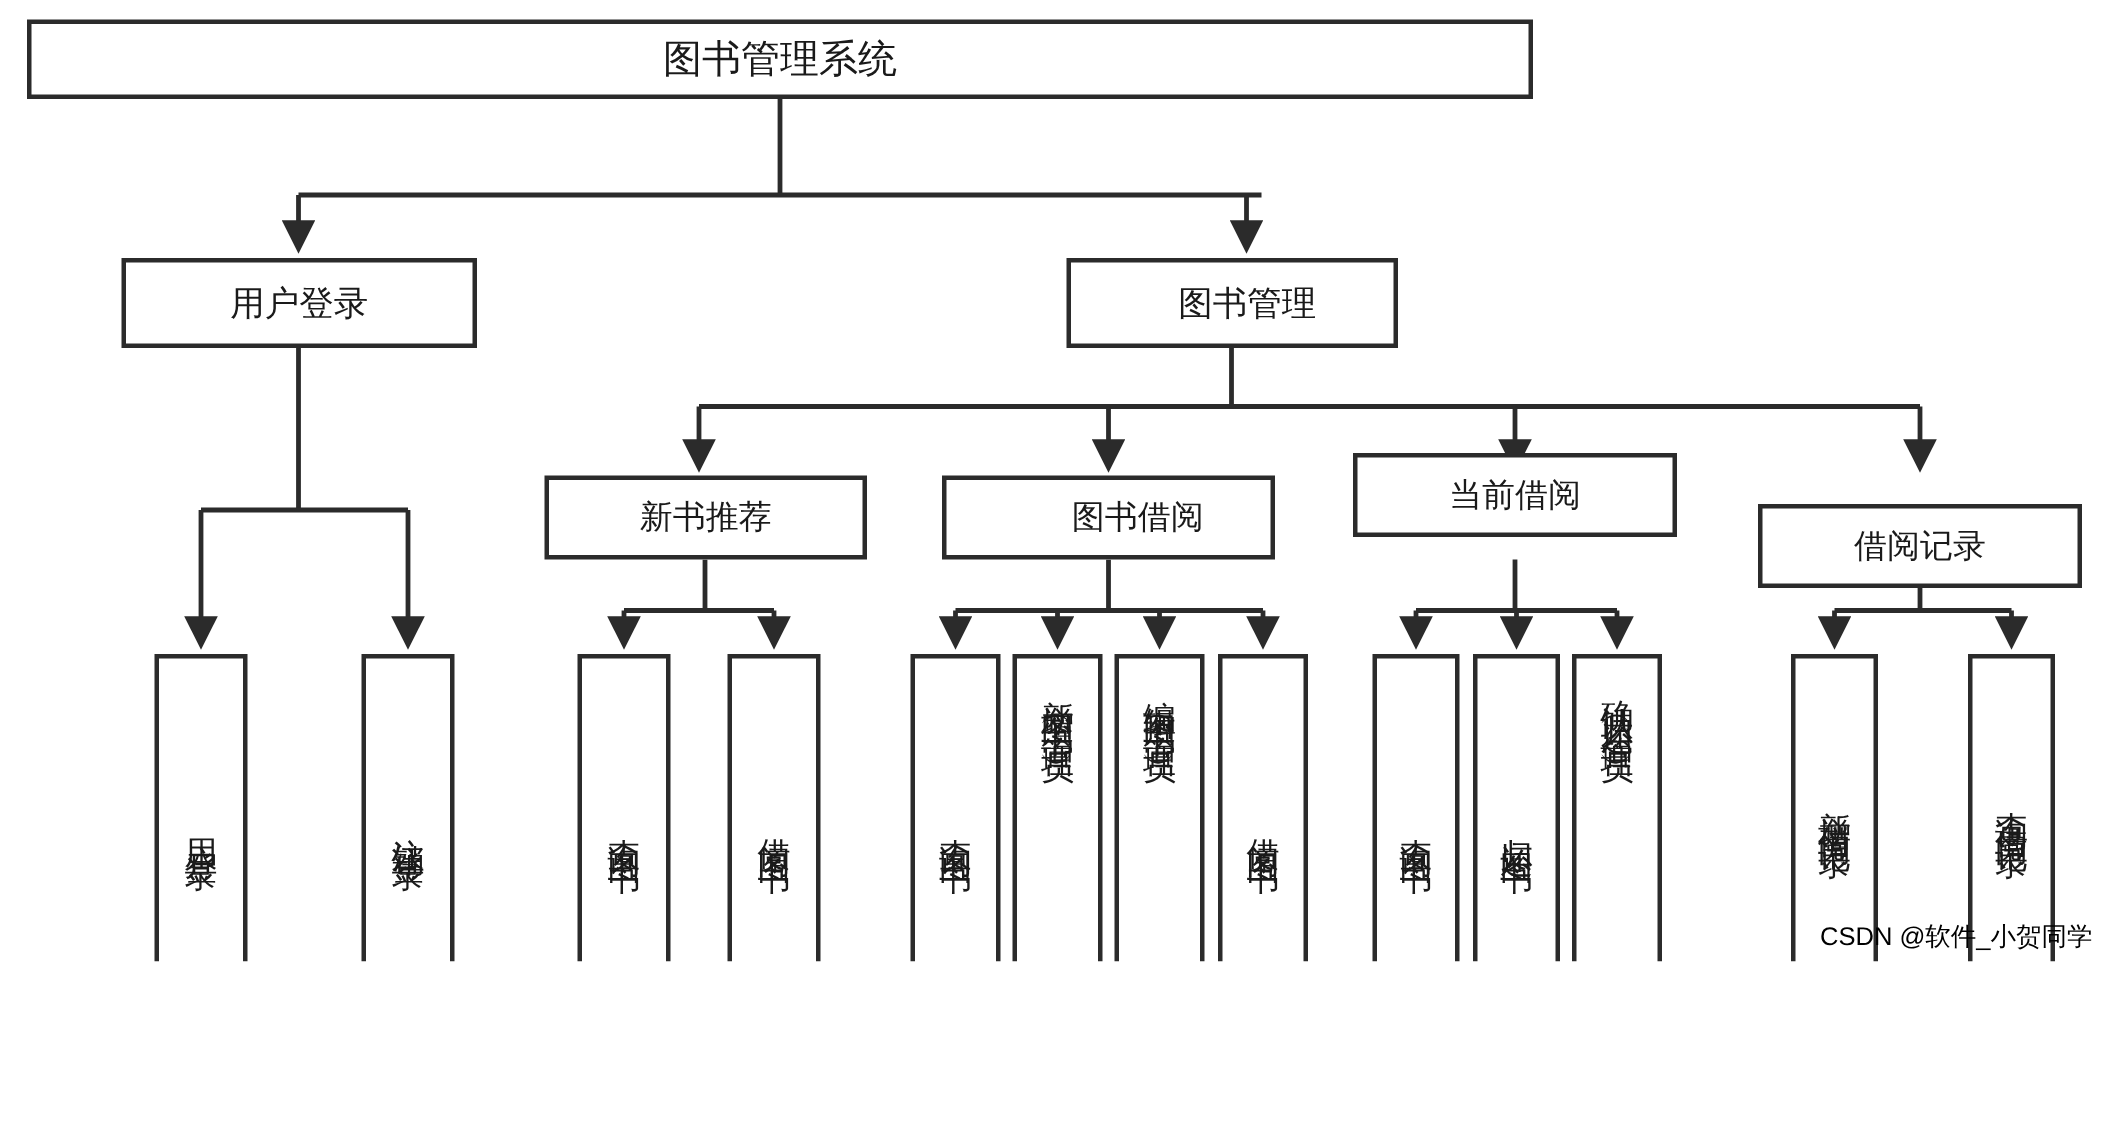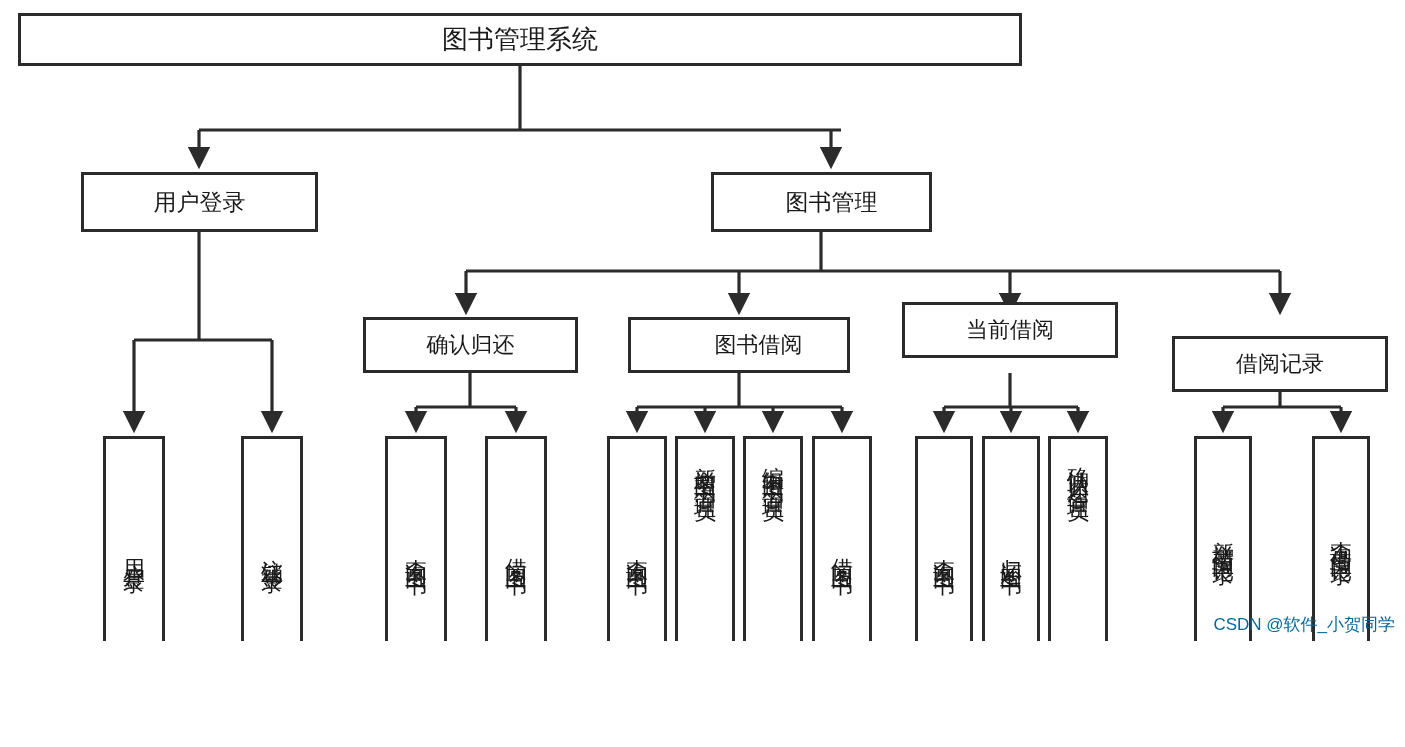--- a/index.html
+++ b/index.html
@@ -66,21 +66,21 @@
     margin-top: 4px;
   }
   .leaf-short .vtext {
     margin-top: 96px;
   }
   .watermark {
     position: absolute;
     right: 10px;
     bottom: 5px;
     font-size: 17px;
-    color: #0369a1;
+    color: #000000;
     z-index: 5;
     white-space: nowrap;
   }
 </style>
 </head>
 <body>
 
 <div id="canvas">
 
   <svg id="wires" viewBox="0 0 1405 747">
@@ -138,21 +138,21 @@
   </div>
 
   <div class="node level2" style="left:81px; top:172px; width:237px; height:60px;">
     <span>用户登录</span>
   </div>
   <div class="node level2" style="left:711px; top:172px; width:221px; height:60px;padding-left:20px;">
     <span>图书管理</span>
   </div>
 
   <div class="node level3" style="left:363px; top:317px; width:215px; height:56px;">
-    <span>确认归还</span>
+    <span>新书推荐</span>
   </div>
   <div class="node level3" style="left:628px; top:317px; width:222px; height:56px;padding-left:39px;">
     <span>图书借阅</span>
   </div>
   <div class="node level3" style="left:902px; top:302px; width:216px; height:56px;">
     <span>当前借阅</span>
   </div>
   <div class="node level3" style="left:1172px; top:336px; width:216px; height:56px;">
     <span>借阅记录</span>
   </div>

